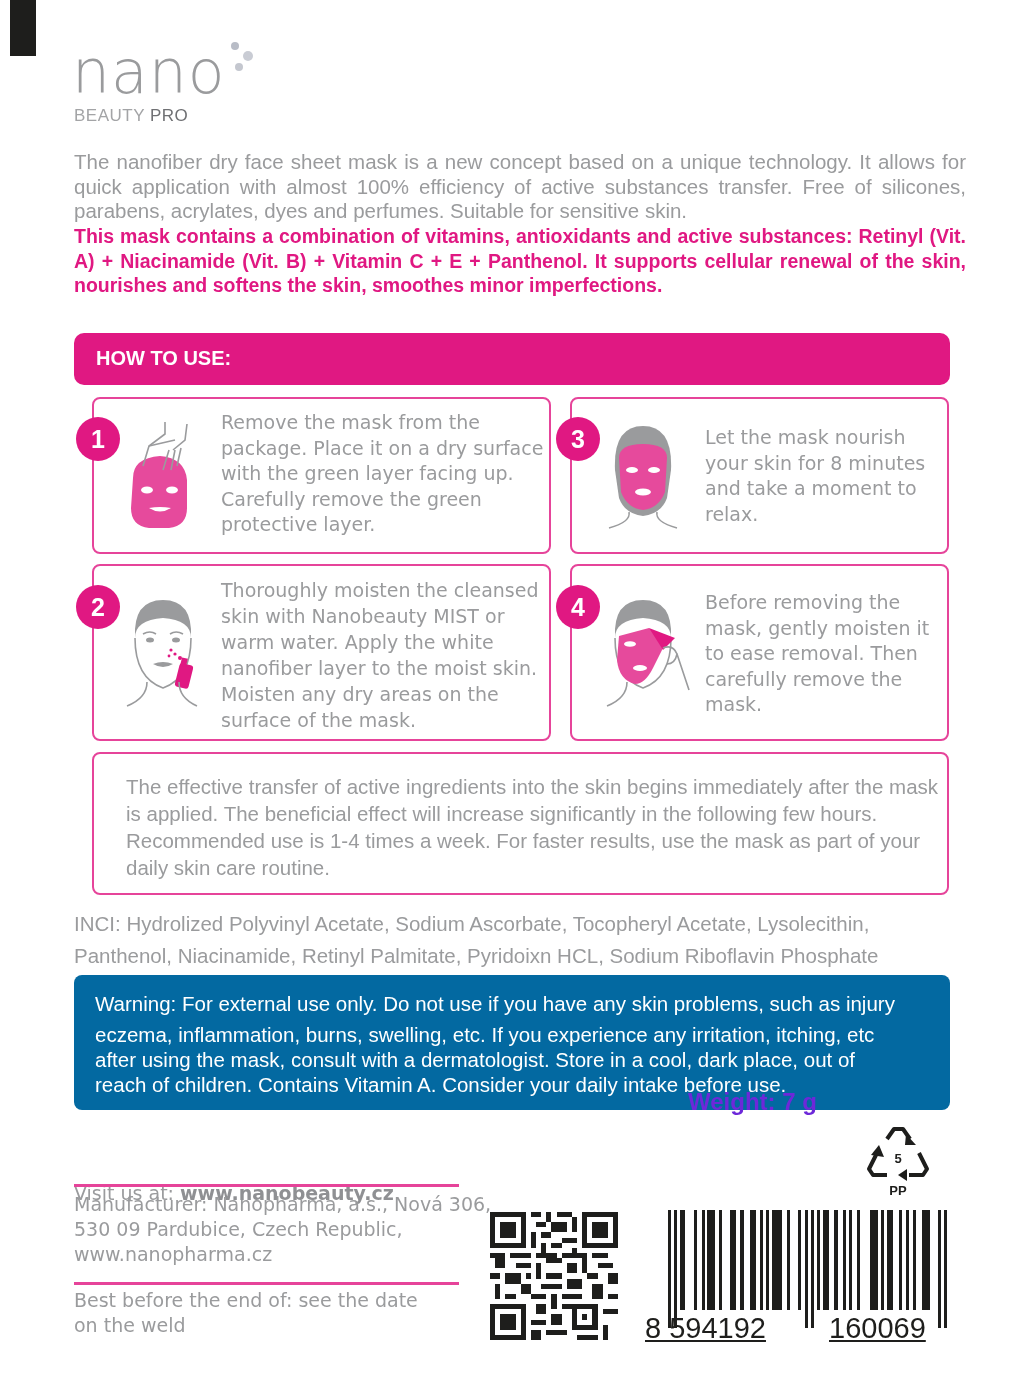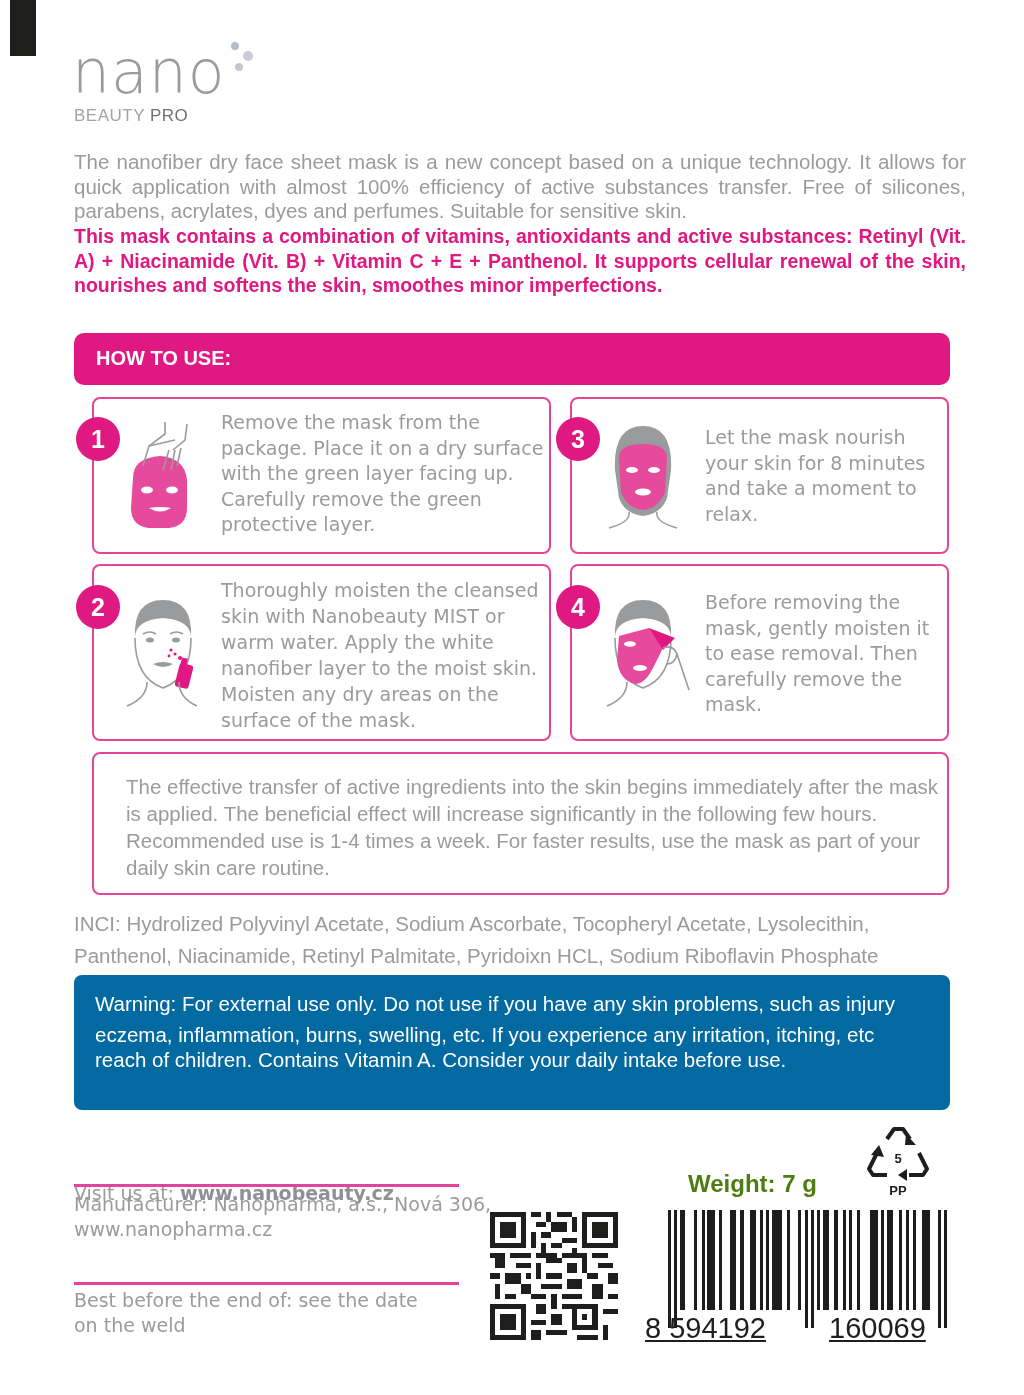--- a/index.html
+++ b/index.html
@@ -17,21 +17,21 @@
   .card{border:2px solid #e6449a;border-radius:8px;background:#fff;box-sizing:border-box;}
   .num{width:44px;height:44px;border-radius:50%;background:#e01882;color:#fff;font-family:"Liberation Sans",sans-serif;font-weight:bold;font-size:25px;display:flex;align-items:center;justify-content:center;}
   .step-text{font-family:"DejaVu Sans",sans-serif;font-size:19px;line-height:25.5px;color:#9a9b9d;}
   .note-text{font-family:"Liberation Sans Narrow","Liberation Sans",sans-serif;font-size:20.5px;line-height:27px;color:#9a9b9d;}
   .inci{left:74px;top:908px;width:880px;font-family:Liberation Sans, sans-serif;font-size:20.5px;line-height:32px;color:#9a9b9d;}
   .warn{left:74px;top:975px;width:876px;height:135px;background:#0369a1;border-radius:8px;overflow:hidden;}
   .warn div{position:absolute;left:21px;top:16px;width:870px;font-family:"Liberation Sans Narrow","Liberation Sans",sans-serif;font-size:20.5px;line-height:25px;color:#fff;white-space:nowrap;}
   .footer-text{font-family:"DejaVu Sans",sans-serif;font-size:19px;line-height:25px;color:#9a9b9d;}
   .visit b{font-weight:bold;color:#8f9093;}
   .divider{height:3px;background:#e6449a;}
-  .weight{left:688px;top:1170px;font-family:"Liberation Sans",sans-serif;font-weight:bold;font-size:24px;color:#4d7c0f;}
+  .weight{left:688px;top:1088px;font-family:"Liberation Sans",sans-serif;font-weight:bold;font-size:24px;color:#6d28d9;}
   .barcode-num{font-family:"Liberation Sans",sans-serif;font-size:29px;color:#1e1e1c;text-decoration:underline;}
 </style>
 </head>
 <body>
 
 <div class="abs blackbar"></div>
 
 <div class="abs logo-nano">nano</div>
 <svg class="abs logo-dots" viewBox="0 0 30 34">
   <circle cx="9" cy="6" r="4" fill="#b8bcc6"></circle>
@@ -110,30 +110,32 @@
 
 <div class="abs card" style="left:92px;top:752px;width:857px;height:143px;"></div>
 <div class="abs note-text" style="left:126px;top:773px;width:832px;">The effective transfer of active ingredients into the skin begins immediately after the mask is applied. The beneficial effect will increase significantly in the following few hours. Recommended use is 1-4 times a week. For faster results, use the mask as part of your daily skin care routine.</div>
 
 <div class="abs inci">INCI: Hydrolized Polyvinyl Acetate, Sodium Ascorbate, Tocopheryl Acetate, Lysolecithin, Panthenol, Niacinamide, Retinyl Palmitate, Pyridoixn HCL, Sodium Riboflavin Phosphate</div>
 
 <div class="abs warn">
   <div>
     <span style="display:block">Warning: For external use only. Do not use if you have any skin problems, such as injury</span>
     <span style="display:block;margin-top:6px">eczema, inflammation, burns, swelling, etc. If you experience any irritation, itching, etc</span>
+    <span style="display:block">after using the mask, consult with a dermatologist. Store in a cool, dark place, out of</span>
     <span style="display:block">reach of children. Contains Vitamin A. Consider your daily intake before use.</span>
   </div>
 </div>
 
 <div class="abs footer-text visit" style="left:74px;top:1146px;margin-top:35px;">
   <span>Visit us at: </span><b>www.nanobeauty.cz</b>
 </div>
 <div class="abs divider" style="left:74px;top:1184px;width:385px;"></div>
 <div class="abs footer-text" style="left:74px;top:1192px;">
   <div>Manufacturer: Nanopharma, a.s., Nová 306,</div>
+  <div>530 09 Pardubice, Czech Republic,</div>
   <div>www.nanopharma.cz</div>
 </div>
 <div class="abs divider" style="left:74px;top:1282px;width:385px;"></div>
 <div class="abs footer-text" style="left:74px;top:1288px;">
   <div>Best before the end of: see the date</div>
   <div>on the weld</div>
 </div>
 
 <svg class="abs" style="left:490px;top:1212px;width:128px;height:128px;" viewBox="0 0 25 25" shape-rendering="crispEdges">
   <rect width="25" height="25" fill="#fff"></rect>

